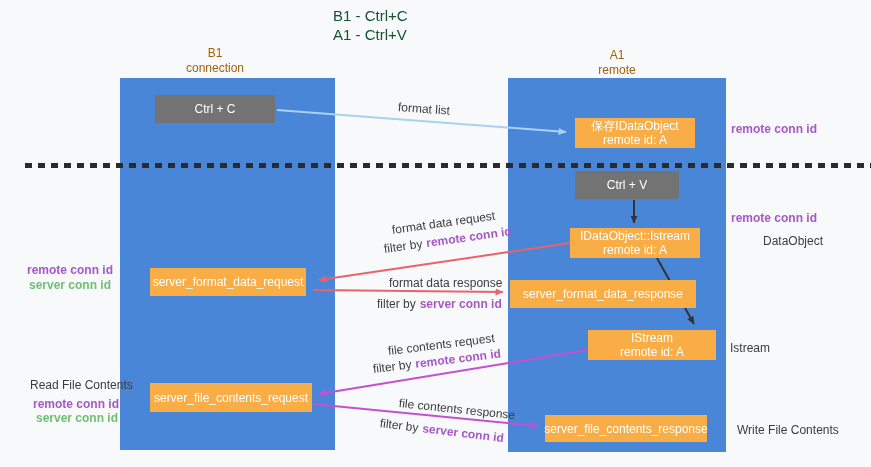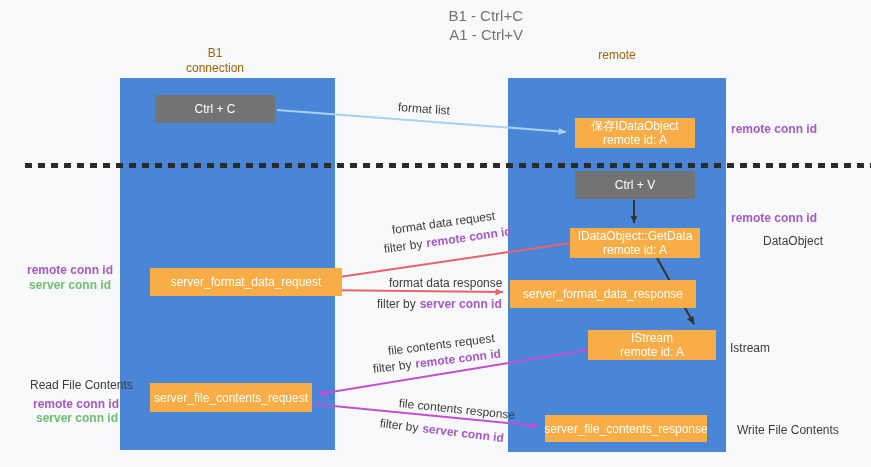--- a/index.html
+++ b/index.html
@@ -13,22 +13,22 @@
     overflow: hidden;
   }
   .lane {
     position: absolute;
     background: #4a86d8;
     z-index: 1;
   }
   .lane-left  { left: 120px; top: 78px; width: 215px; height: 372px; }
   .lane-right { left: 508px; top: 78px; width: 218px; height: 374px; }
   .title-block {
-    position: absolute; left: 323px; top: 6px; width: 200px;
-    text-align: right; color: #737373; font-size: 15px; line-height: 19px;
+    position: absolute; left: 333px; top: 6px; width: 200px;
+    text-align: left; color: #14532d; font-size: 15px; line-height: 19px;
     z-index: 4;
   }
   .lane-header {
     position: absolute; width: 120px; text-align: center;
     color: #a16207; font-size: 12px; line-height: 15px; z-index: 4;
   }
   .hdr-left  { left: 155px; top: 46px; }
   .hdr-right { left: 557px; top: 48px; }
   .node {
     position: absolute; z-index: 3;
@@ -63,20 +63,21 @@
   <div class="title-block">
     <div>B1 - Ctrl+C</div>
     <div>A1 - Ctrl+V</div>
   </div>
 
   <div class="lane-header hdr-left">
     <div>B1</div>
     <div>connection</div>
   </div>
   <div class="lane-header hdr-right">
+    <div>A1</div>
     <div>remote</div>
   </div>
 
   <div class="lane lane-left"></div>
   <div class="lane lane-right"></div>
 
   <div class="dashed-line"></div>
 
   <svg class="arrows" width="871" height="467" viewBox="0 0 871 467">
     <defs>
@@ -104,30 +105,30 @@
 
   <div class="node green" style="left:155px; top:95px; width:120px; height:28px;">
     <span>Ctrl + C</span>
   </div>
 
   <div class="node orange" style="left:575px; top:118px; width:120px; height:30px;">
     <span>保存IDataObject</span>
     <span>remote id: A</span>
   </div>
 
-  <div class="node green" style="left:575px; top:171px; width:120px; height:28px;">
+  <div class="node green" style="left:575px; top:171px; width:104px; height:28px;">
     <span>Ctrl + V</span>
   </div>
 
   <div class="node orange" style="left:570px; top:228px; width:130px; height:30px;">
-    <span>IDataObject::GetData</span>
+    <span>IDataObject::Istream</span>
     <span>remote id: A</span>
   </div>
 
-  <div class="node orange" style="left:150px; top:268px; width:192px; height:28px;">
+  <div class="node orange" style="left:150px; top:268px; width:156px; height:28px;">
     <span>server_format_data_request</span>
   </div>
 
   <div class="node orange" style="left:510px; top:280px; width:186px; height:28px;">
     <span>server_format_data_response</span>
   </div>
 
   <div class="node orange" style="left:588px; top:330px; width:128px; height:30px;">
     <span>IStream</span>
     <span>remote id: A</span>

